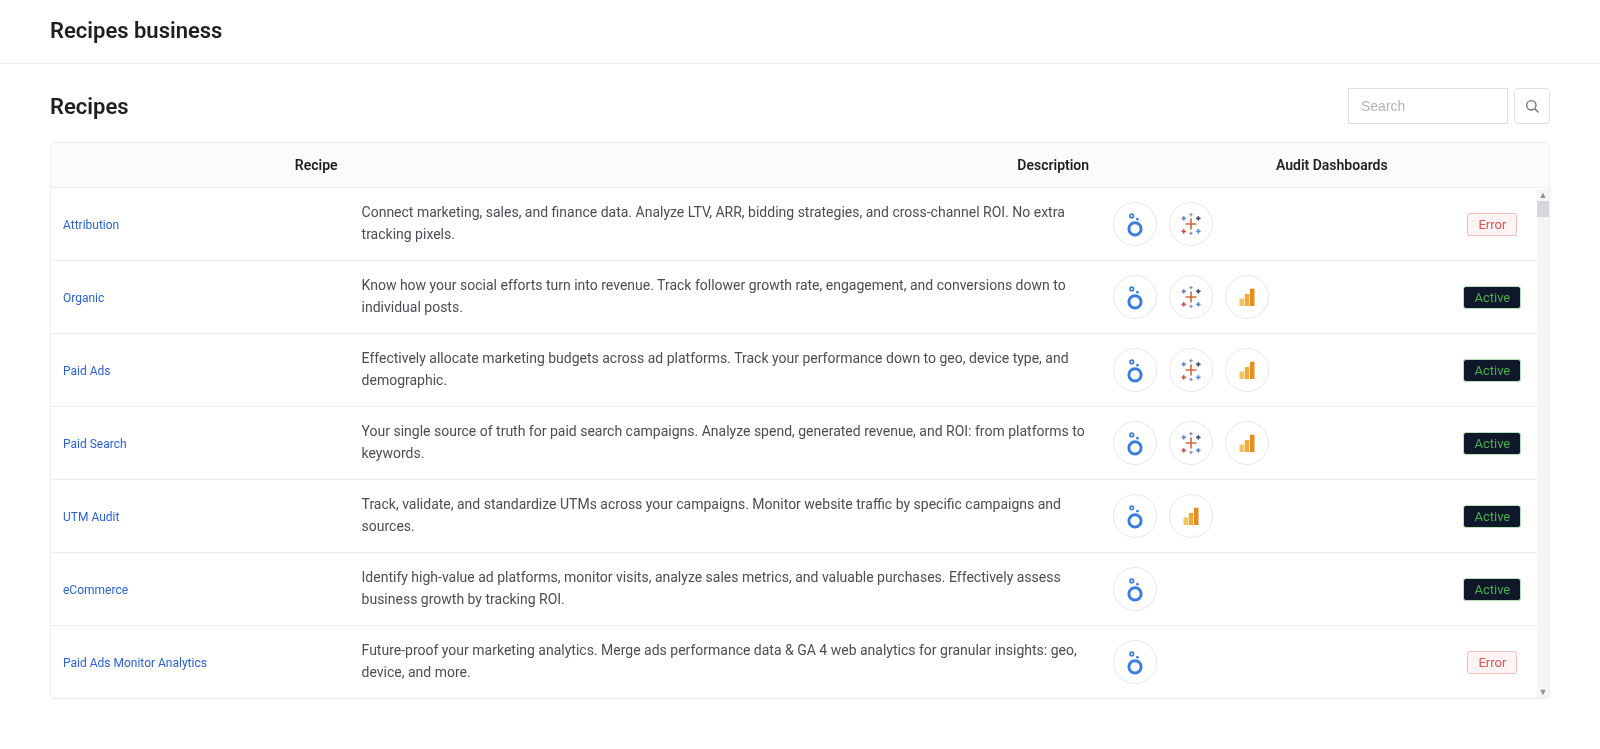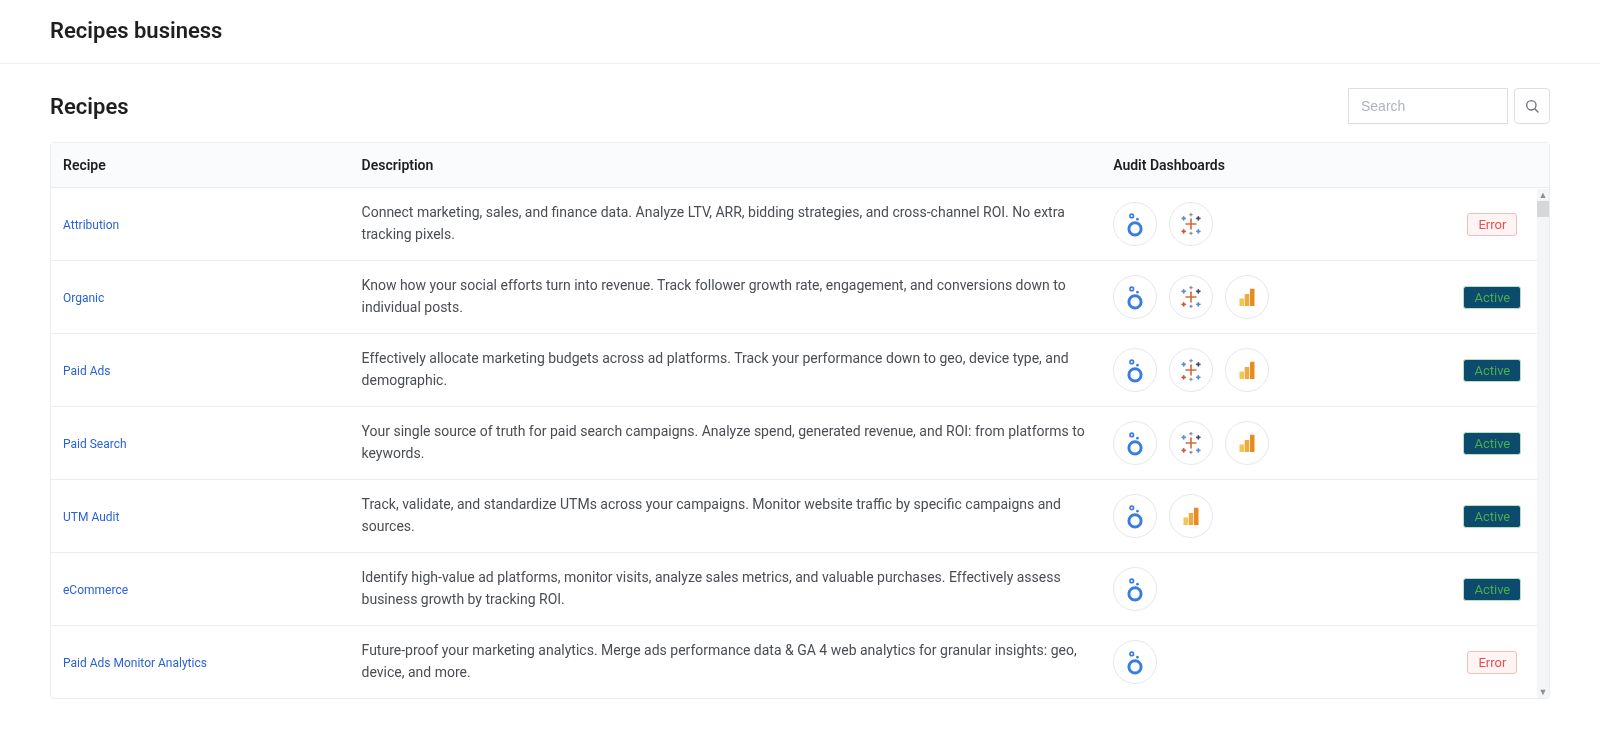--- a/index.html
+++ b/index.html
@@ -76,21 +76,21 @@
     }
     table {
       width: 100%;
       border-collapse: collapse;
       table-layout: fixed;
     }
     thead {
       background: #fafbfc;
     }
     thead th {
-      text-align: left;
+      text-align: right;
       font-size: 14px;
       font-weight: 600;
       color: #1f1f1f;
       padding: 14px 12px;
       border-bottom: 1px solid #ebedf0;
     }
     tbody td {
       border-bottom: 1px solid #ebedf0;
       padding: 14px 12px;
       font-size: 14px;
@@ -133,21 +133,21 @@
       font-size: 13px;
       padding: 3px 10px;
       border-radius: 3px;
       border: 1px solid;
       font-weight: 400;
       margin-left: 36px;
     }
     .badge-active {
       color: #4aae4a;
       border-color: #b7e1b6;
-      background: #0c4a6e;
+      background: #0f172a;
     }
     .badge-error {
       color: #e35151;
       border-color: #f3bcbc;
       background: #fff4f4;
     }
     .status-cell { text-align: center; }
     .scrollbar-track {
       position: absolute;
       right: 0;

